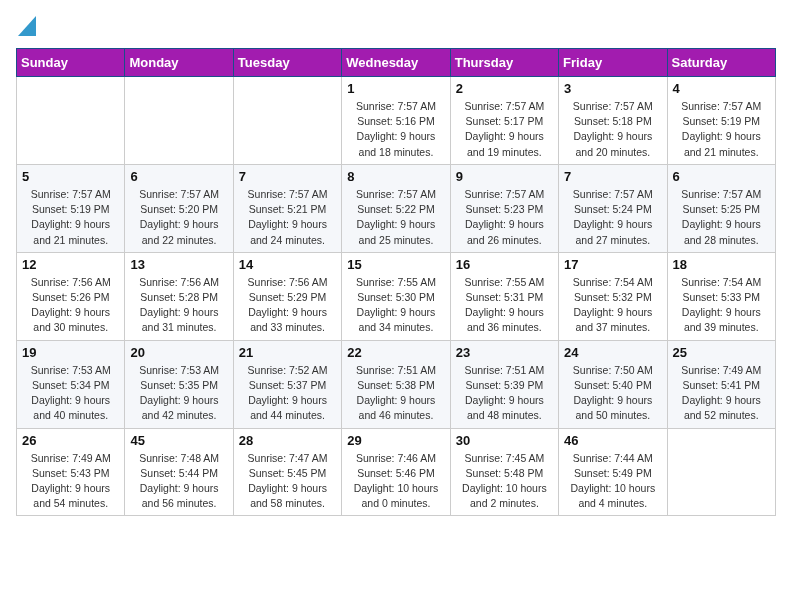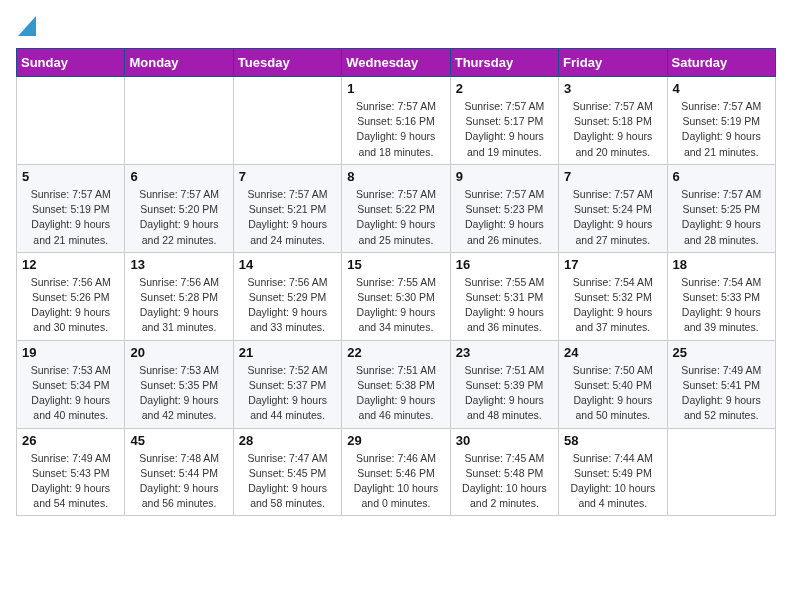--- a/index.html
+++ b/index.html
@@ -239,19 +239,19 @@
         </td>
         <td>
           <div class="day-number">29</div>
           <div class="day-info">Sunrise: 7:46 AM<br>Sunset: 5:46 PM<br>Daylight: 10 hours and 0 minutes.</div>
         </td>
         <td>
           <div class="day-number">30</div>
           <div class="day-info">Sunrise: 7:45 AM<br>Sunset: 5:48 PM<br>Daylight: 10 hours and 2 minutes.</div>
         </td>
         <td>
-          <div class="day-number">58</div>
+          <div class="day-number">46</div>
           <div class="day-info">Sunrise: 7:44 AM<br>Sunset: 5:49 PM<br>Daylight: 10 hours and 4 minutes.</div>
         </td>
         <td class="empty-cell"></td>
       </tr>
     </tbody>
 </table>
 
 </body></html>

